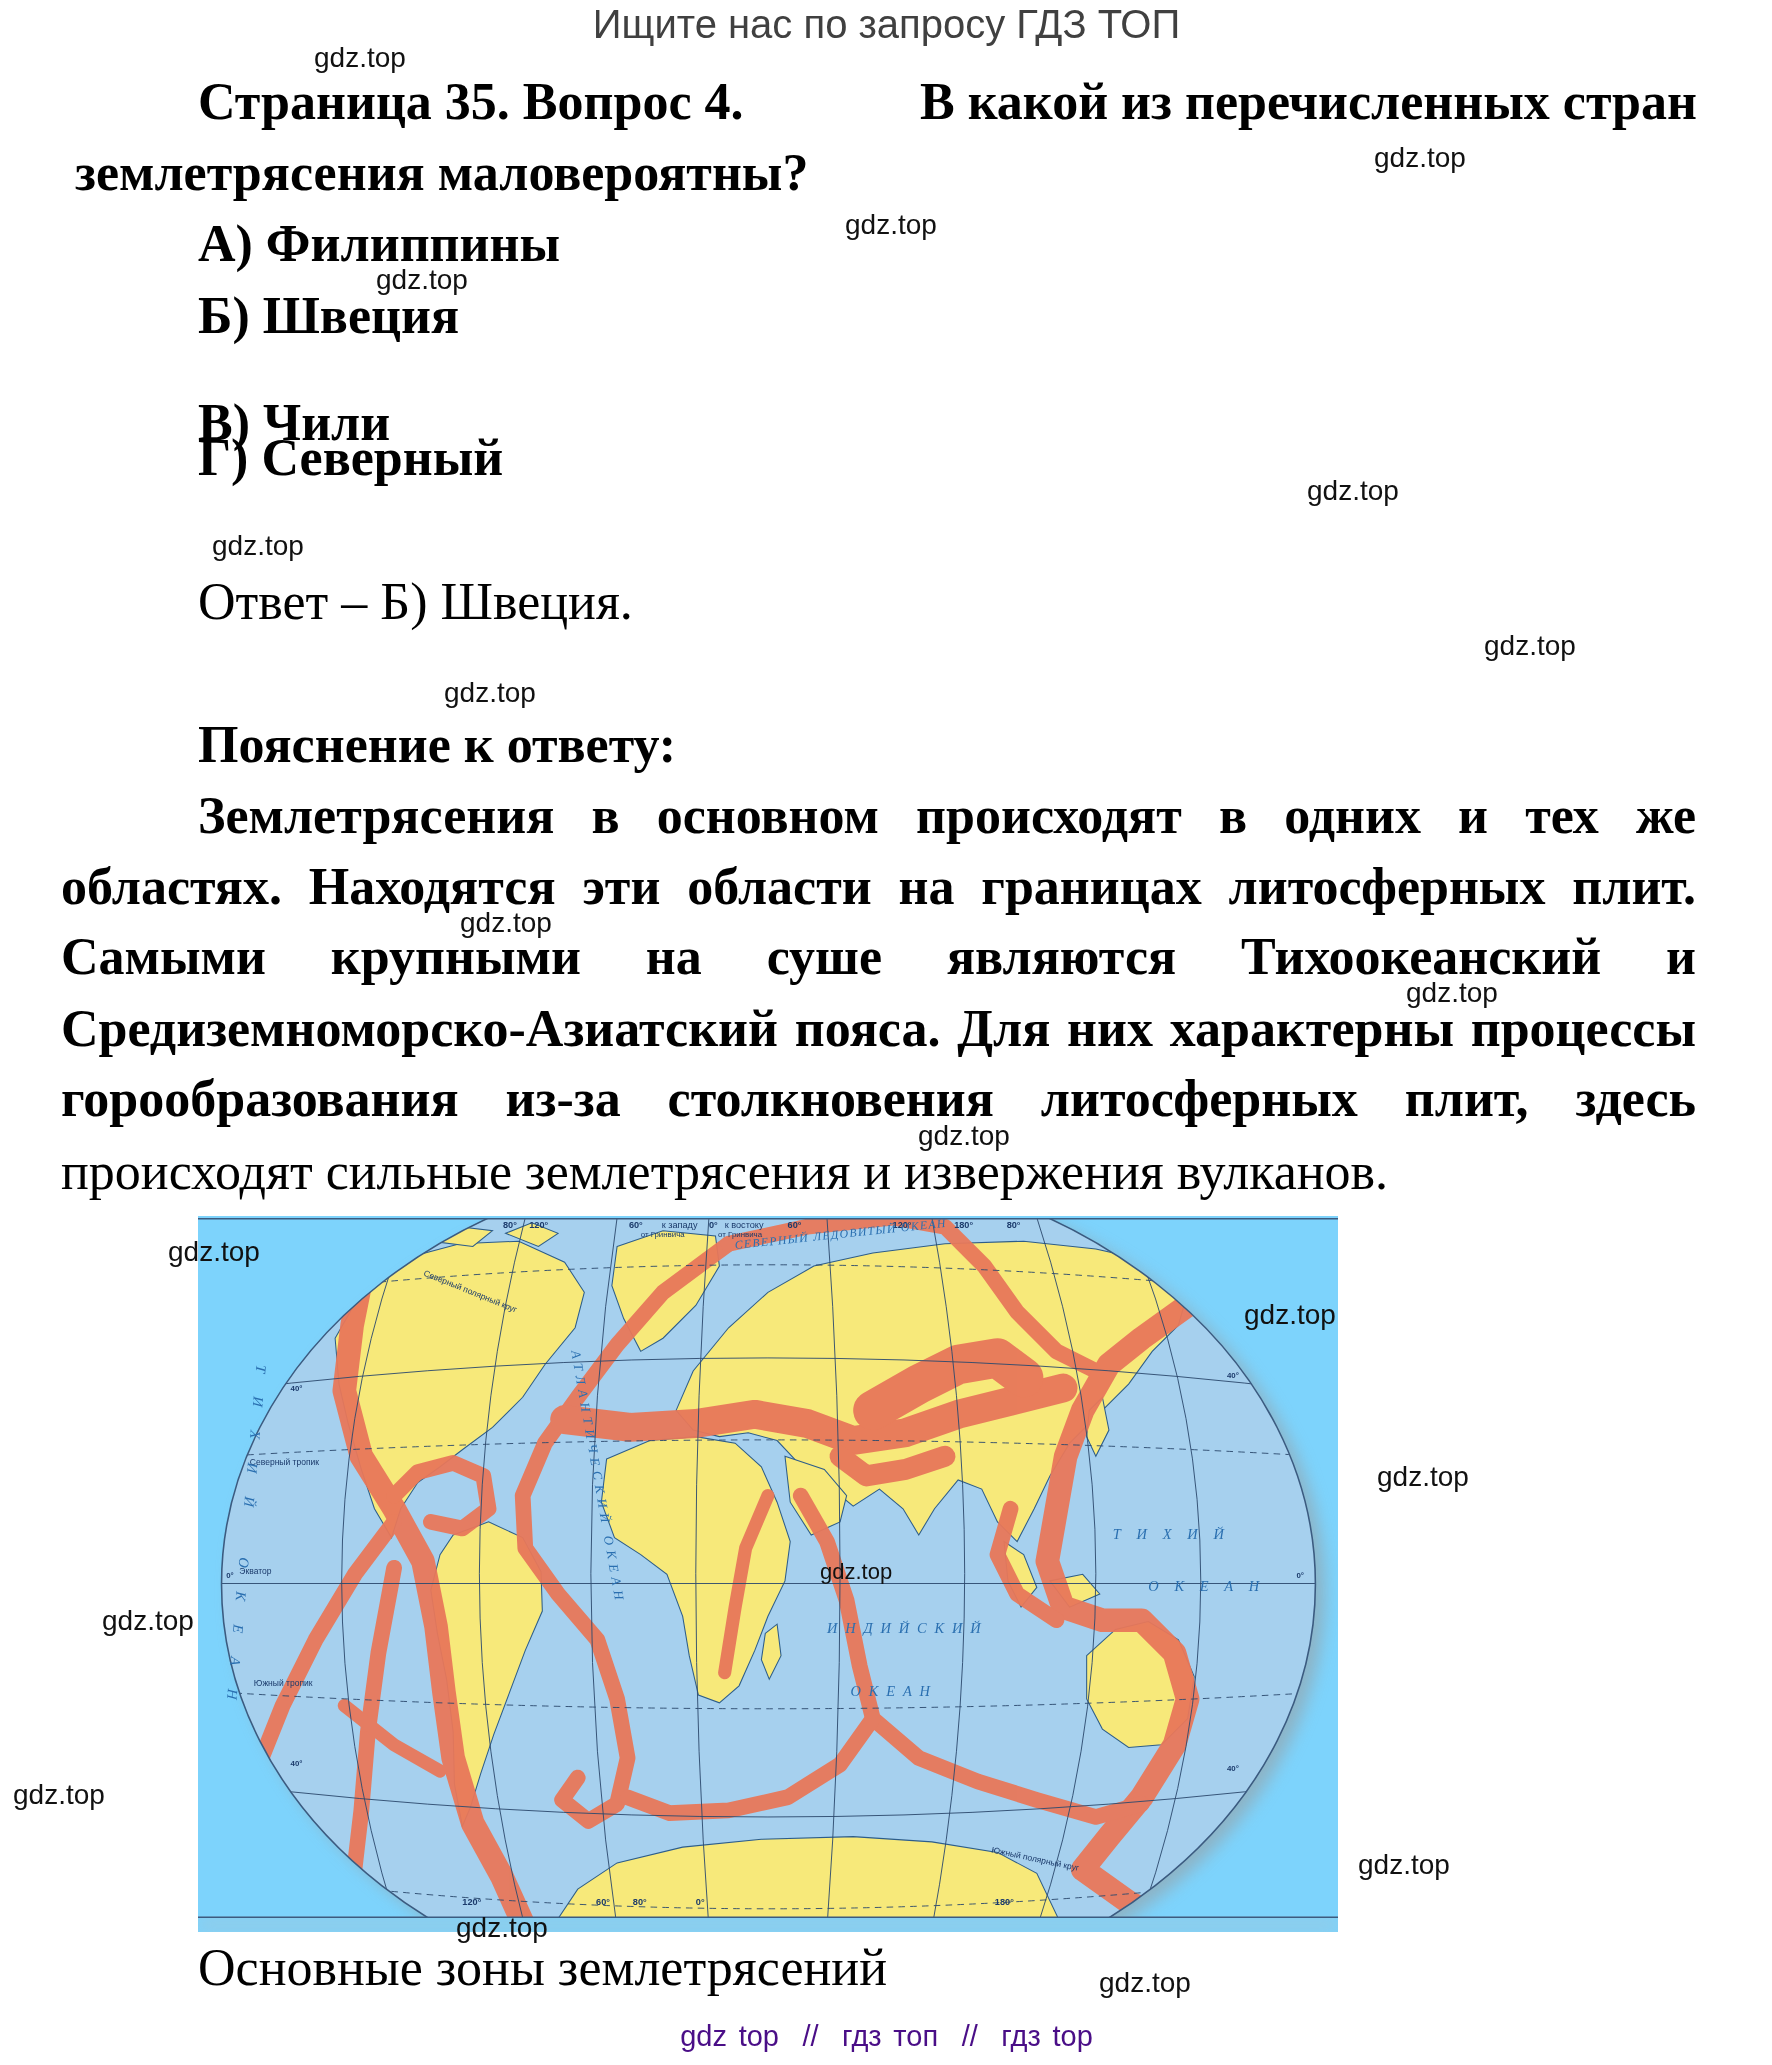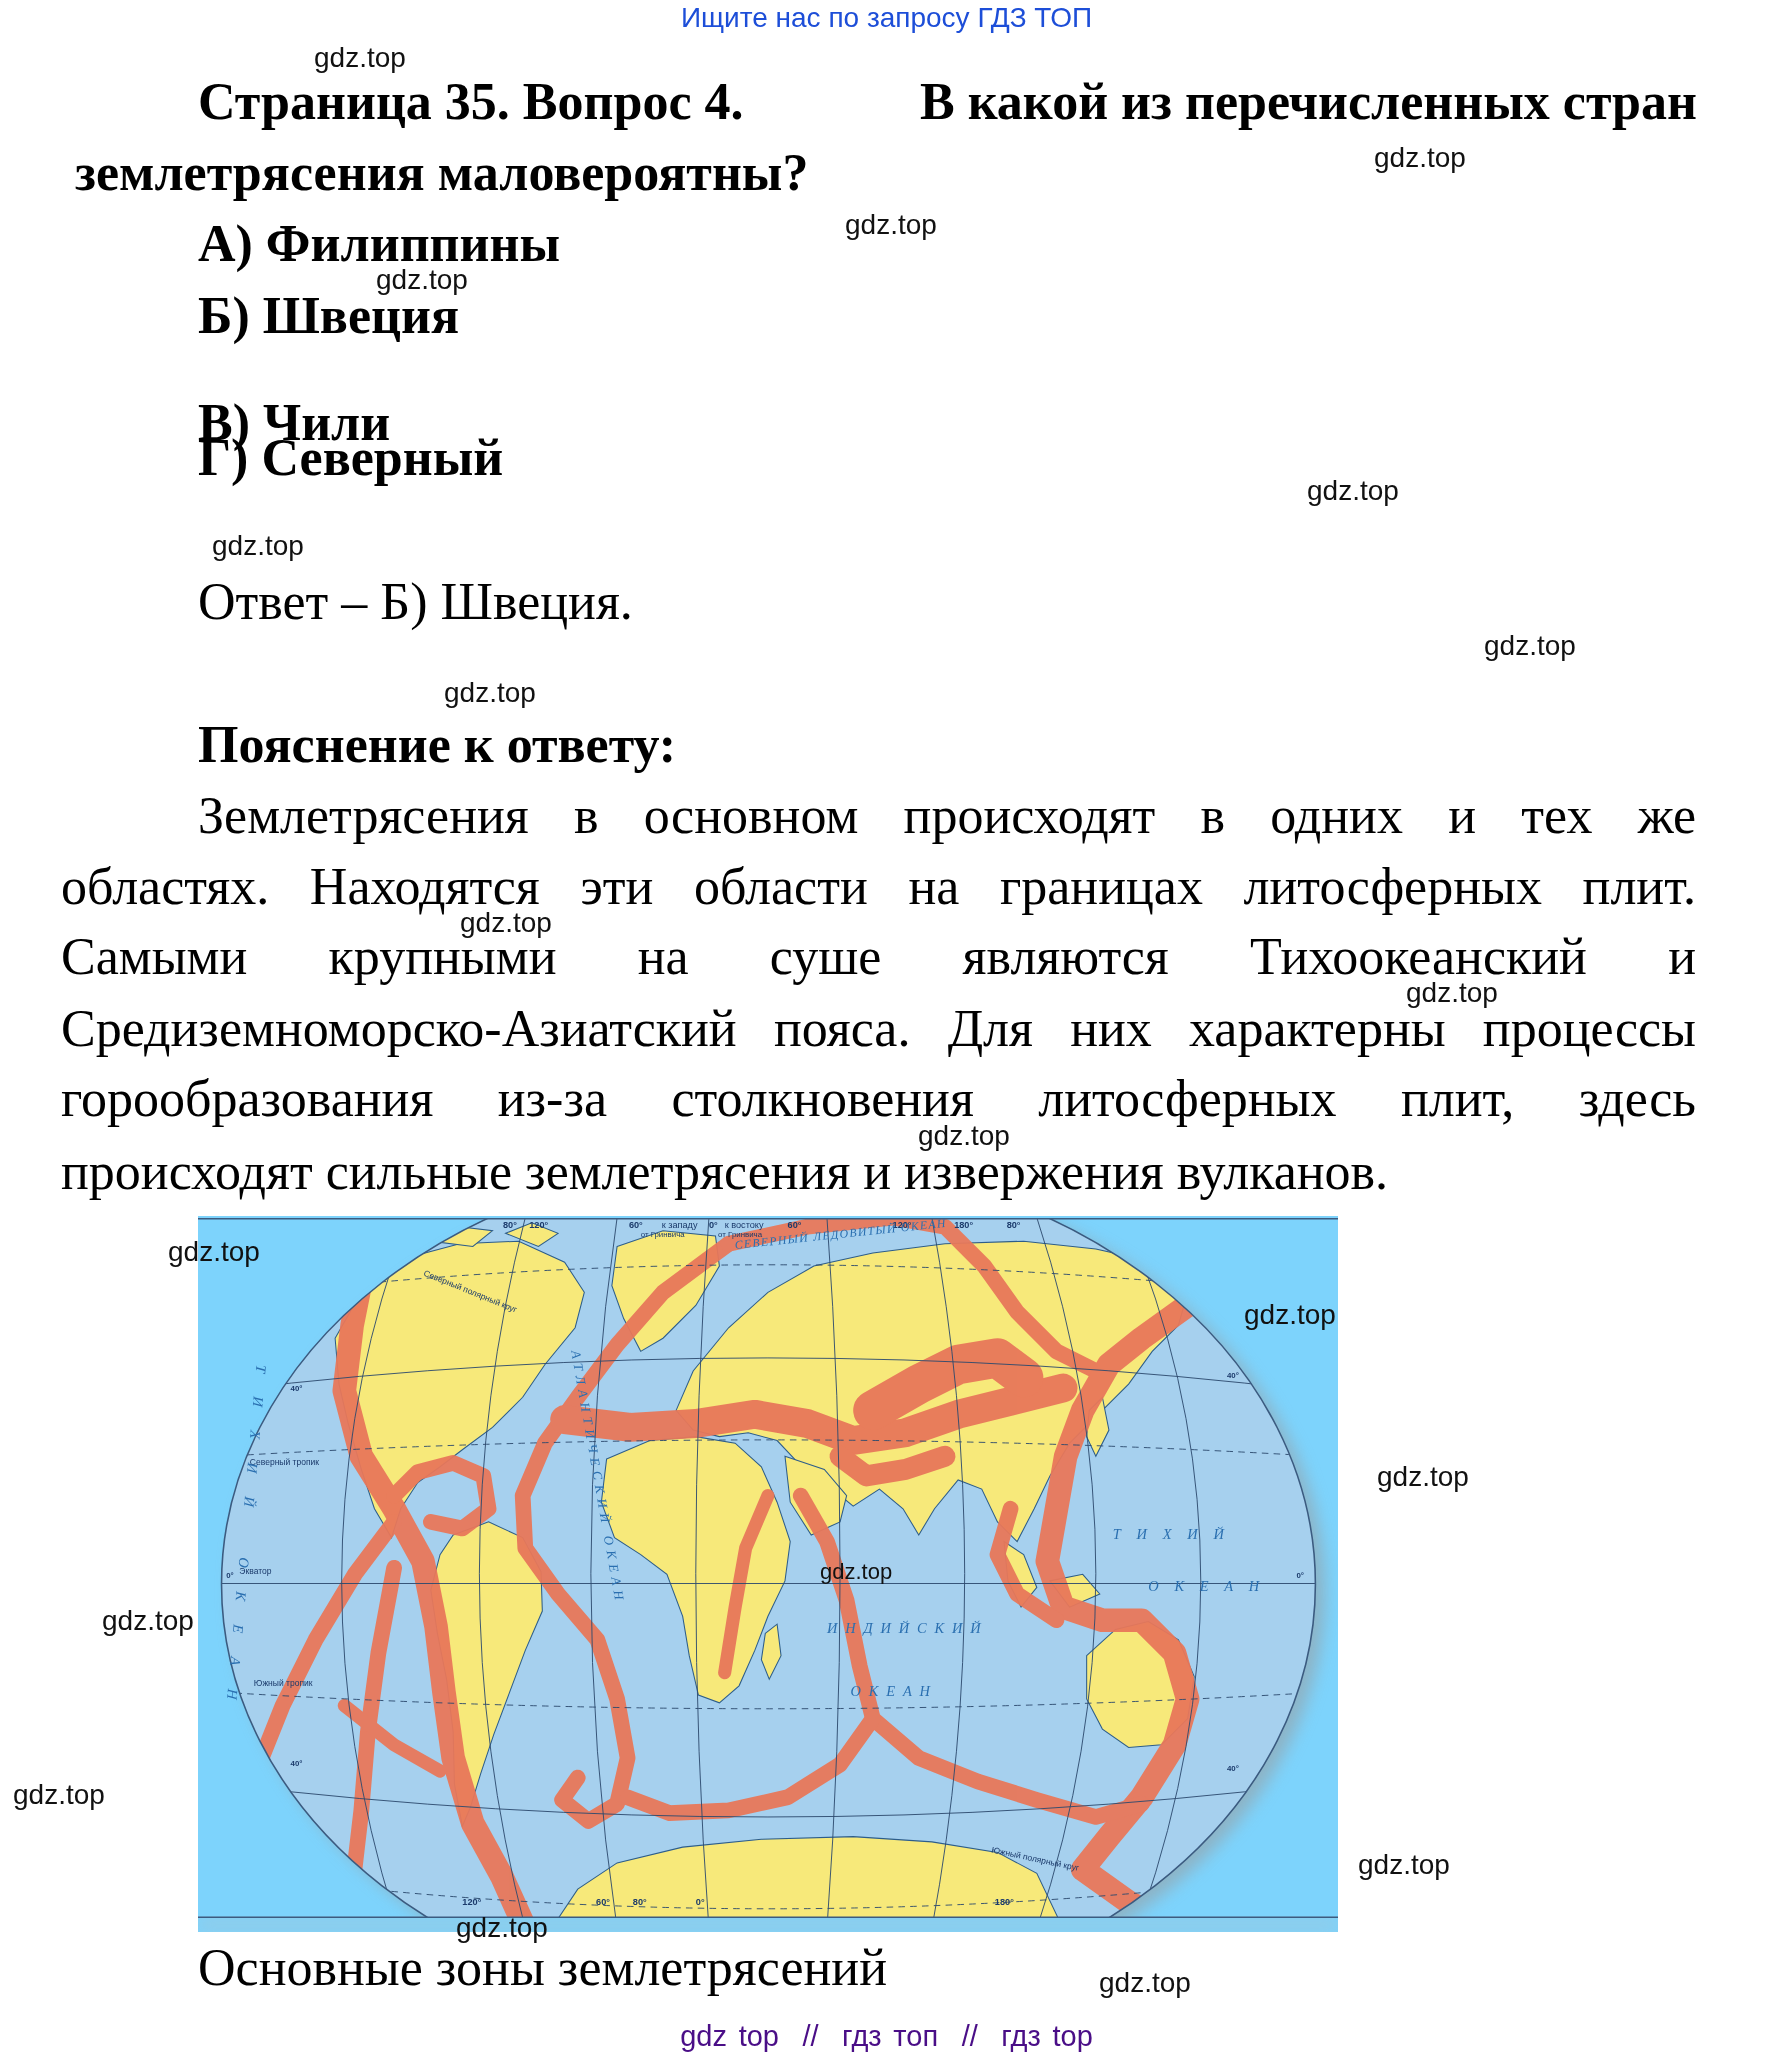--- a/index.html
+++ b/index.html
@@ -1,22 +1,22 @@
 <!DOCTYPE html>
 <html style="font-size:15px"><head>
 <meta charset="utf-8">
 <style>
   html, body { margin:0; padding:0; background:#ffffff; }
   body { width:1773px; height:2066px; position:relative; overflow:hidden; }
   .abs { position:absolute; white-space:nowrap; }
-  .banner { font-family:"Liberation Sans", sans-serif; font-size:28px; line-height:1; color:#1d4ed8; left:0; width:1773px; text-align:center; top:3.7px; }
+  .banner { font-family:"Liberation Sans", sans-serif; font-size:40px; line-height:1; color:#404040; left:0; width:1773px; text-align:center; top:3.7px; }
   .serif { font-family:"Liberation Serif", serif; font-size:52px; line-height:1; color:#000; }
   .bold { font-weight:bold; }
   .wm { font-family:"Liberation Sans", sans-serif; font-size:28px; line-height:1; color:#111; }
-  .just { text-align:justify; text-align-last:justify; white-space:normal; }
+  .just { text-align:justify; text-align-last:justify; white-space:normal;font-weight:bold; }
   .footer { font-family:"Liberation Sans", sans-serif; font-size:29px; line-height:1; color:#4a0e87; left:0; width:1773px; text-align:center; top:2022px; word-spacing:3.7px; }
   .mapbox { position:absolute; left:198px; top:1216px; width:1140px; height:716px; background:#7dd3fc; }
   .mapbox svg { display:block; }
   .maplbl { font-family:"Liberation Sans", sans-serif; fill:#1b3a6b; }
   .oceanlbl { font-family:"Liberation Serif", serif; font-style:italic; fill:#2a6fb0; letter-spacing:6px; }
 </style>
 </head>
 <body>
 
 <div class="abs banner">Ищите нас по запросу ГДЗ ТОП</div>

